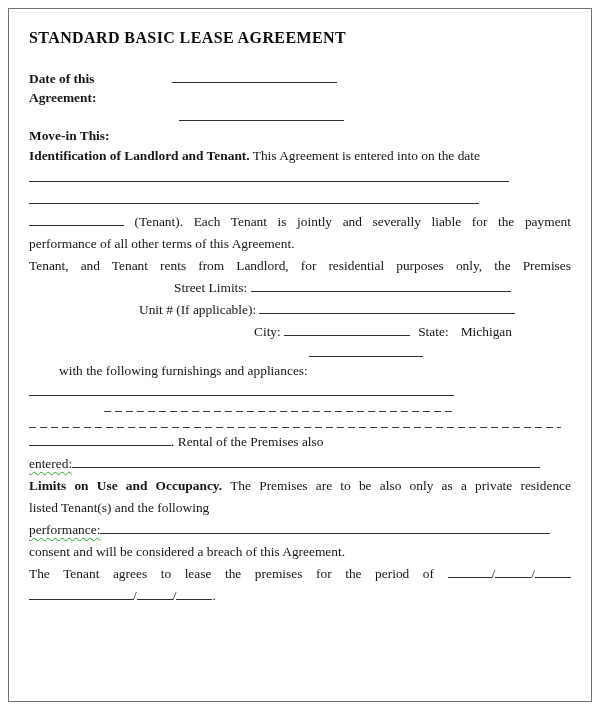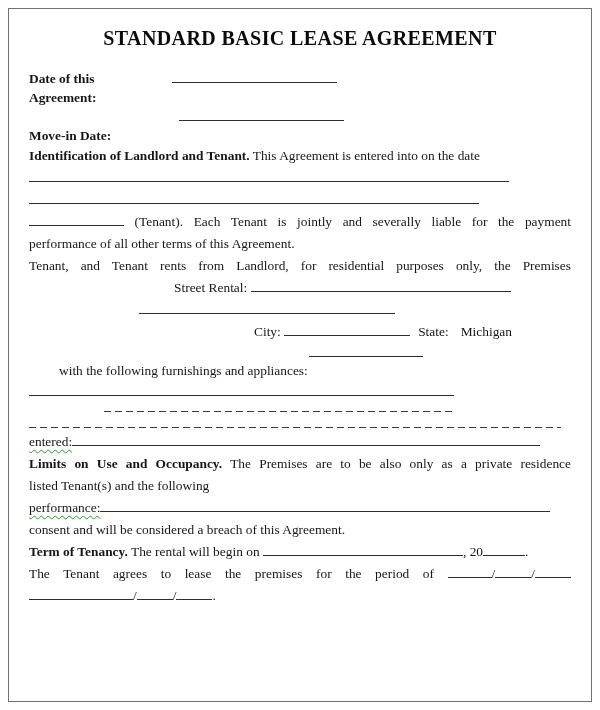--- a/index.html
+++ b/index.html
@@ -19,22 +19,22 @@
     margin: 8px;
     width: 584px;
     height: 694px;
     border: 1px solid #707070;
     padding: 10px 20px 8px 20px;
     background: #ffffff;
     overflow: hidden;
   }
   .title {
     margin: 8px 0 20px 0;
-    text-align: center;
-    font-size: 20px;
+    text-align: left;
+    font-size: 16px;
     font-weight: bold;
     letter-spacing: 0.4px;
     line-height: 22px;
     color: #0b0b0b;
   }
   .line {
     font-size: 13.4px;
     line-height: 22px;
     white-space: nowrap;
   }
@@ -70,37 +70,37 @@
 </style>
 </head>
 <body style="--squiggle: #2aa22a;">
 
 <div class="page">
   <h1 class="title">STANDARD BASIC LEASE AGREEMENT</h1>
   <div class="doc">
       <div class="line top"><span class="bold">Date of this</span><span class="sp" style="width: 78px;"></span><span class="blank" style="width: 165px;"></span></div>
       <div class="line top"><span class="bold">Agreement:</span></div>
       <div class="line top"><span class="sp" style="width: 150px;"></span><span class="blank" style="width: 165px;"></span></div>
-      <div class="line top"><span class="bold">Move-in Date:</span></div>
+      <div class="line top"><span class="bold">Move-in This:</span></div>
       <div class="line"><span class="bold">Identification of Landlord and Tenant.</span><span class="txt"> This Agreement is entered into on the date</span></div>
       <div class="line"><span class="blank" style="width: 480px;"></span></div>
       <div class="line"><span class="blank" style="width: 450px;"></span></div>
       <div class="line jl"><span class="blank" style="width: 95px;"></span><span class="txt"> (Tenant). Each Tenant is jointly and severally liable for the payment</span></div>
       <div class="line"><span class="txt">performance of all other terms of this Agreement.</span></div>
       <div class="line jl"><span class="txt">Tenant, and Tenant rents from Landlord, for residential purposes only, the Premises</span></div>
-      <div class="line" style="padding-left: 145px;"><span class="txt">Street Rental: </span><span class="blank" style="width: 260px;"></span></div>
-      <div class="line" style="padding-left: 110px;"><span class="blank" style="width: 256px;"></span></div>
+      <div class="line" style="padding-left: 145px;"><span class="txt">Street Limits: </span><span class="blank" style="width: 260px;"></span></div>
+      <div class="line" style="padding-left: 110px;"><span class="txt">Unit # (If applicable): </span><span class="blank" style="width: 256px;"></span></div>
       <div class="line" style="padding-left: 225px;"><span class="txt">City: </span><span class="blank" style="width: 126px;"></span><span class="sp" style="width: 8px;"></span><span class="txt">State:</span><span class="sp" style="width: 12px;"></span><span class="txt">Michigan</span></div>
       <div class="line tight" style="padding-left: 280px;"><span class="blank" style="width: 114px;"></span></div>
       <div class="line" style="padding-left: 30px;"><span class="txt">with the following furnishings and appliances:</span></div>
       <div class="line tight"><span class="blank" style="width: 425px;"></span></div>
       <div class="line tight" style="padding-left: 75px;"><span class="blank dashed" style="width: 352px;"></span></div>
       <div class="line tight"><span class="blank dashed" style="width: 532px;"></span></div>
+      <div class="line"><span class="blank" style="width: 142px;"></span><span class="txt">. Rental of the Premises also</span></div>
       <div class="line"><span class="txt squiggle">entered:</span><span class="blank" style="width: 468px;"></span></div>
       <div class="line jl"><span class="bold">Limits on Use and Occupancy.</span><span class="txt"> The Premises are to be also only as a private residence</span></div>
       <div class="line"><span class="txt">listed Tenant(s) and the following</span></div>
       <div class="line"><span class="txt squiggle">performance:</span><span class="blank" style="width: 450px;"></span></div>
       <div class="line"><span class="txt">consent and will be considered a breach of this Agreement.</span></div>
-      <div class="line"><span class="bold">Term of Tenancy.</span><span class="txt"> The rental will begin on </span><span class="blank" style="width: 200px;"></span><span class="txt">, 20</span><span class="blank" style="width: 42px;"></span><span class="txt">.</span></div>
       <div class="line jl"><span class="txt">The Tenant agrees to lease the premises for the period of </span><span class="blank" style="width: 44px;"></span><span class="txt">/</span><span class="blank" style="width: 36px;"></span><span class="txt">/</span><span class="blank" style="width: 36px;"></span></div>
       <div class="line"><span class="blank" style="width: 104px;"></span><span class="txt">/</span><span class="blank" style="width: 36px;"></span><span class="txt">/</span><span class="blank" style="width: 36px;"></span><span class="txt">.</span></div>
     </div>
 </div>
 
 </body></html>

